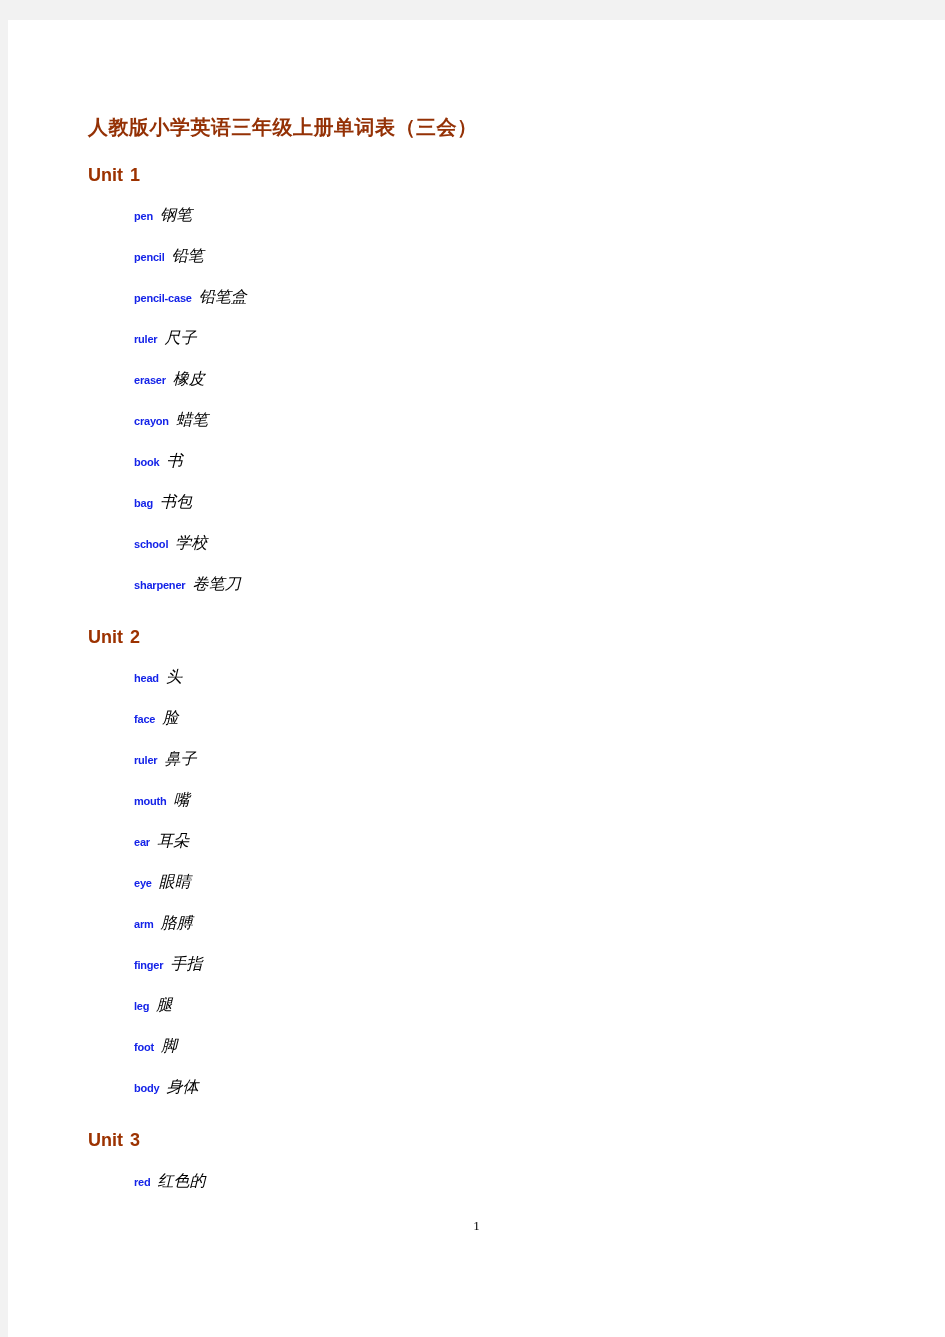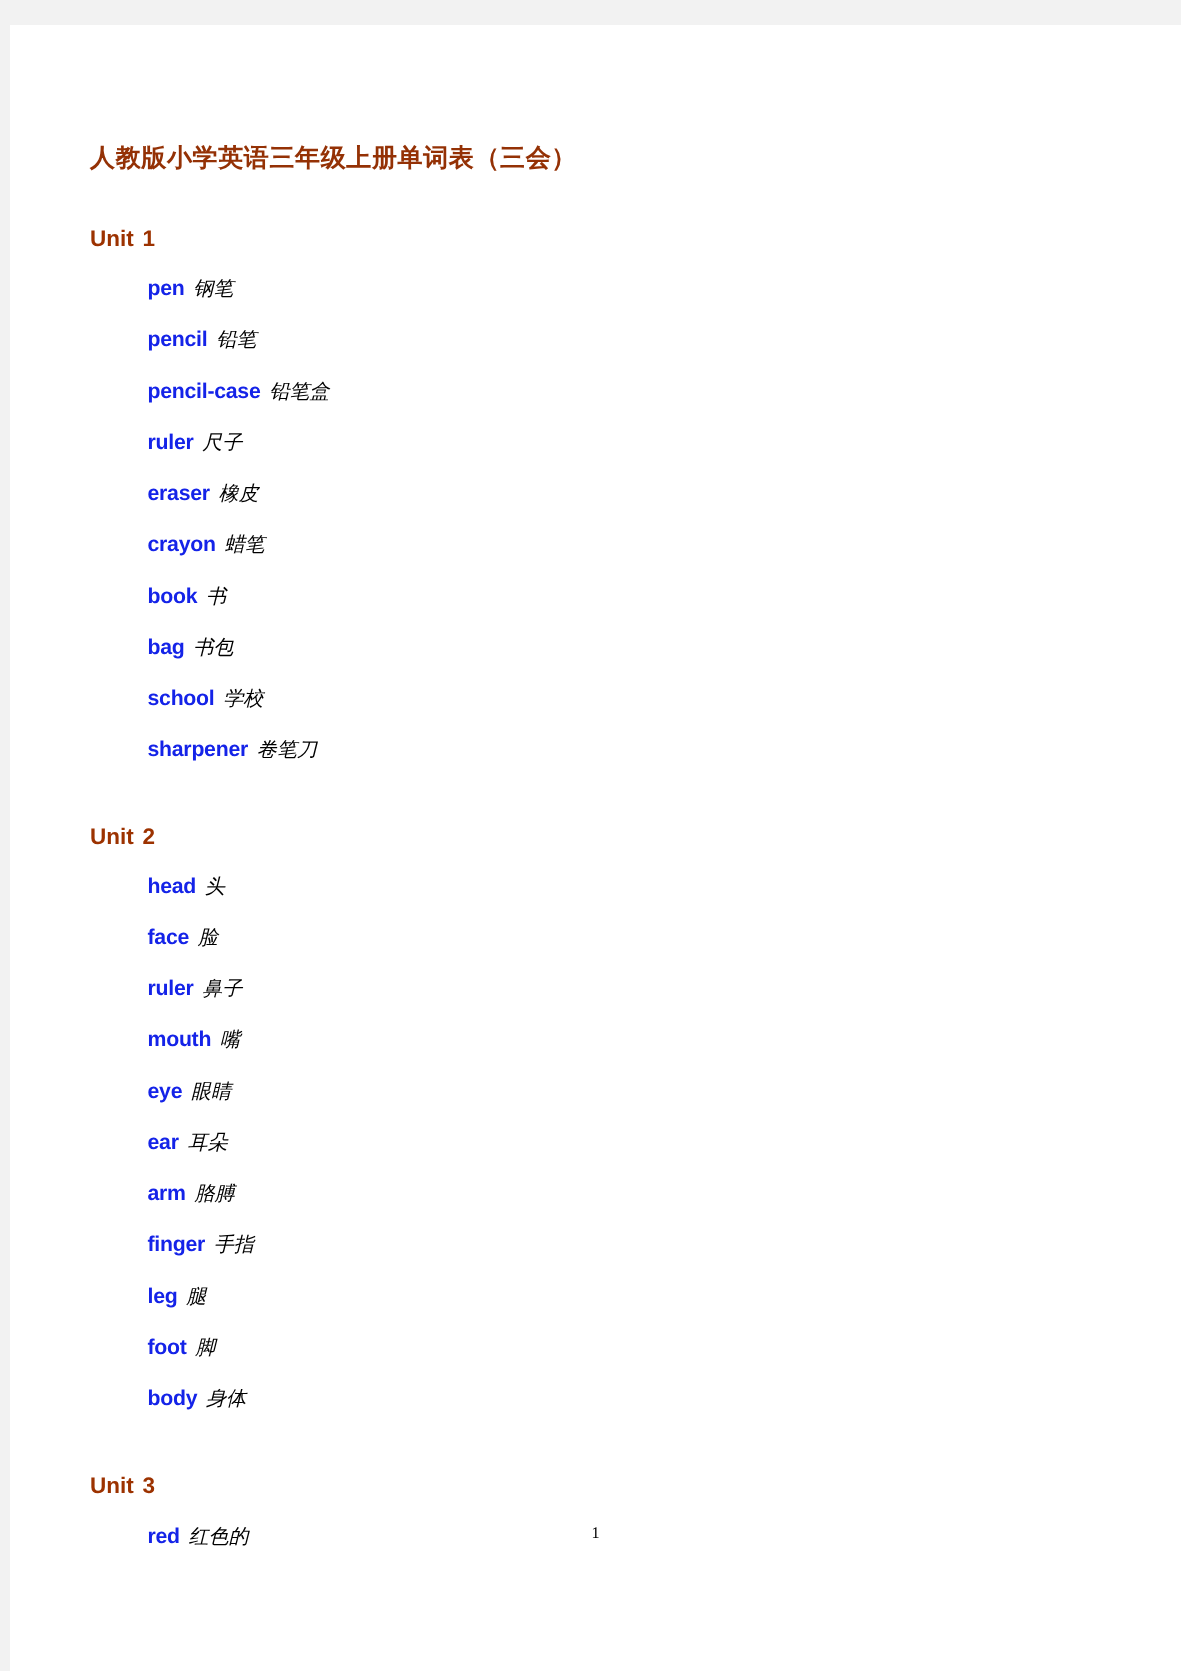--- a/index.html
+++ b/index.html
@@ -17,61 +17,61 @@
     position: absolute;
     left: 8px;
     top: 20px;
     width: 937px;
     height: 1317px;
     background: #ffffff;
     box-sizing: border-box;
   }
   .content {
     position: absolute;
-    left: 64px;
+    left: 80px;
     top: 80px;
     width: 790px;
   }
   .doc-title {
     font-family: "Liberation Serif", serif;
     font-size: 20px;
     font-weight: bold;
     color: #943105;
     margin: 0 0 8px 0;
     letter-spacing: 0.5px;
     line-height: 1.5;
     padding-top: 12px;
   }
   .unit-heading {
     font-family: "Liberation Sans", sans-serif;
     font-size: 18px;
     font-weight: bold;
     color: #9c3200;
-    margin: 37px 0 6px 0;
+    margin: 21px 0 6px 0;
     line-height: 1.4;
   }
   .unit-heading .unit-num {
     padding-left: 7px;
   }
   .word-list {
     margin: 0;
     padding: 0;
     list-style: none;
   }
   .word-item {
     margin: 0;
     padding: 0 0 0 46px;
     line-height: 41px;
     height: 41px;
     white-space: nowrap;
   }
   .word-en {
     font-family: "Liberation Sans", sans-serif;
     font-weight: bold;
-    font-size: 17px;
+    font-size: 11px;
     color: #1423e8;
     letter-spacing: -0.2px;
   }
   .word-zh {
     font-family: "Liberation Serif", serif;
     font-size: 16px;
     color: #000000;
     padding-left: 7px;
     font-style: italic;
   }
@@ -108,22 +108,22 @@
           <li class="word-item"><span class="word-en">bag</span><span class="word-zh">书包</span></li>
           <li class="word-item"><span class="word-en">school</span><span class="word-zh">学校</span></li>
           <li class="word-item"><span class="word-en">sharpener</span><span class="word-zh">卷笔刀</span></li>
         </ul>
         <div class="unit-heading"><span>Unit</span><span class="unit-num">2</span></div>
         <ul class="word-list">
           <li class="word-item"><span class="word-en">head</span><span class="word-zh">头</span></li>
           <li class="word-item"><span class="word-en">face</span><span class="word-zh">脸</span></li>
           <li class="word-item"><span class="word-en">ruler</span><span class="word-zh">鼻子</span></li>
           <li class="word-item"><span class="word-en">mouth</span><span class="word-zh">嘴</span></li>
+          <li class="word-item"><span class="word-en">ear</span><span class="word-zh">耳朵</span></li>
           <li class="word-item"><span class="word-en">eye</span><span class="word-zh">眼睛</span></li>
-          <li class="word-item"><span class="word-en">ear</span><span class="word-zh">耳朵</span></li>
           <li class="word-item"><span class="word-en">arm</span><span class="word-zh">胳膊</span></li>
           <li class="word-item"><span class="word-en">finger</span><span class="word-zh">手指</span></li>
           <li class="word-item"><span class="word-en">leg</span><span class="word-zh">腿</span></li>
           <li class="word-item"><span class="word-en">foot</span><span class="word-zh">脚</span></li>
           <li class="word-item"><span class="word-en">body</span><span class="word-zh">身体</span></li>
         </ul>
         <div class="unit-heading"><span>Unit</span><span class="unit-num">3</span></div>
         <ul class="word-list">
           <li class="word-item"><span class="word-en">red</span><span class="word-zh">红色的</span></li>
         </ul>

